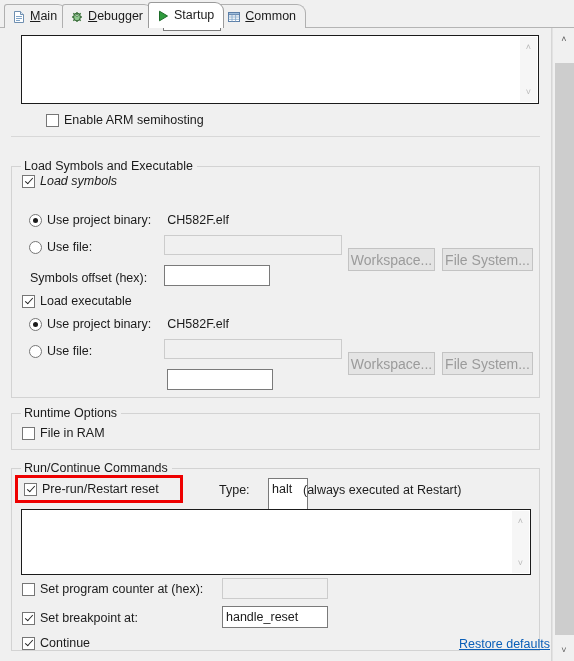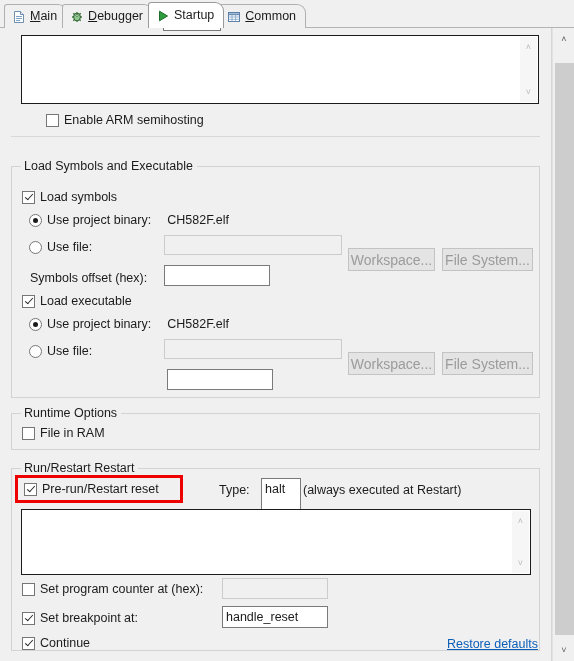--- a/index.html
+++ b/index.html
@@ -333,21 +333,21 @@
       <span class="cb"></span>
       <span class="lbl">Enable ARM semihosting</span>
     </div>
 
     <div class="sep" style="left:11px; top:108px; width:529px;"></div>
 
     <div class="group" style="left:11px; top:138px; width:529px; height:232px;">
       <span class="legend">Load Symbols and Executable</span>
     </div>
 
-    <div class="abs cbrow" style="left:22px; top:162px;">
+    <div class="abs cbrow" style="left:22px; top:146px;font-style:italic;">
       <span class="cb checked"></span>
       <span class="lbl">Load symbols</span>
     </div>
 
     <div class="abs cbrow" style="left:29px; top:185px;">
       <span class="rb checked"></span>
       <span class="lbl">Use project binary:</span>
       <span class="lbl" style="margin-left:11px;">CH582F.elf</span>
     </div>
 
@@ -385,31 +385,31 @@
 
     <div class="group" style="left:11px; top:385px; width:529px; height:37px;">
       <span class="legend">Runtime Options</span>
     </div>
     <div class="abs cbrow" style="left:22px; top:398px;">
       <span class="cb"></span>
       <span class="lbl">File in RAM</span>
     </div>
 
     <div class="group" style="left:11px; top:440px; width:529px; height:183px;">
-      <span class="legend">Run/Restart Restart</span>
+      <span class="legend">Run/Continue Commands</span>
     </div>
 
     <div class="abs cbrow" style="left:24px; top:454px;">
       <span class="cb checked"></span>
       <span class="lbl">Pre-run/Restart reset</span>
     </div>
     <div class="redbox" style="left:15px; top:447px; width:168px; height:28px;"></div>
 
     <div class="lbl abs" style="left:219px; top:455px;">Type:</div>
-    <div class="txt abs" style="left:261px; top:450px; width:40px; height:38px; line-height:20px;">halt</div>
+    <div class="txt abs" style="left:268px; top:450px; width:40px; height:38px; line-height:20px;">halt</div>
     <div class="lbl abs" style="left:303px; top:455px;">(always executed at Restart)</div>
 
     <div class="area" style="position:absolute; left:21px; top:481px; width:510px; height:66px;">
       <div class="inner-scroll">
         <div class="ar up">˄</div>
         <div class="ar down">˅</div>
       </div>
       <div style="position:absolute; left:4px; top:2px; font-size:12.5px; color:#1b1b1b;"></div>
     </div>
 
@@ -425,21 +425,21 @@
     </div>
     <div class="txt abs" style="left:222px; top:578px; width:106px; height:22px; line-height:20px;">handle_reset</div>
 
     <div class="abs cbrow" style="left:22px; top:608px;">
       <span class="cb checked"></span>
       <span class="lbl">Continue</span>
     </div>
 
   </div>
 
-  <div class="link" style="right:36px; top:637px;">Restore defaults</div>
+  <div class="link" style="right:24px; top:637px;">Restore defaults</div>
 
   <div class="vscroll">
     <div class="arrow up">˄</div>
     <div class="thumb"></div>
     <div class="arrow down">˅</div>
   </div>
 
 </div>
 
 </body></html>

